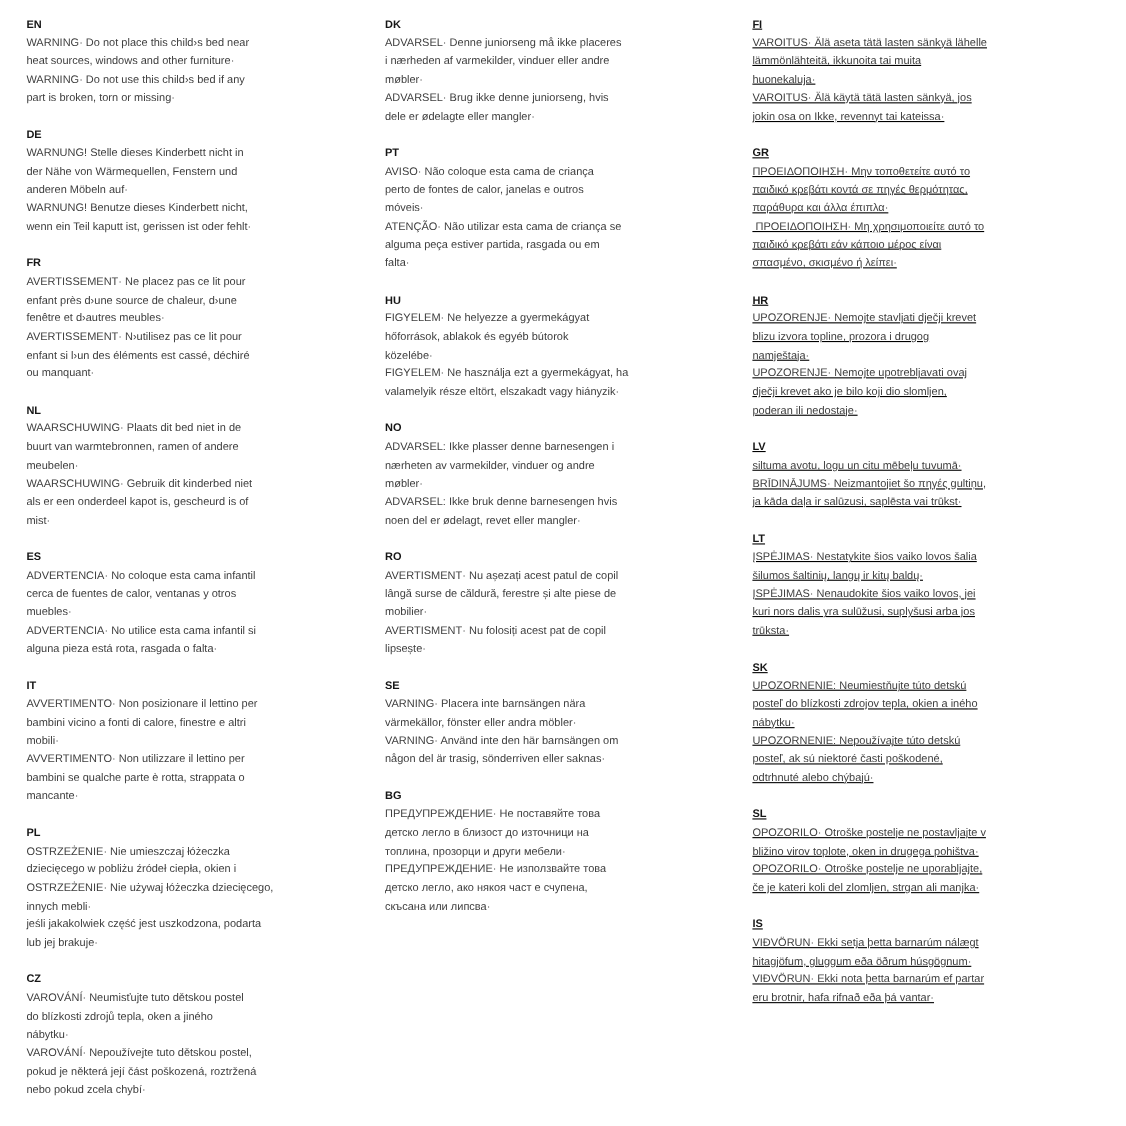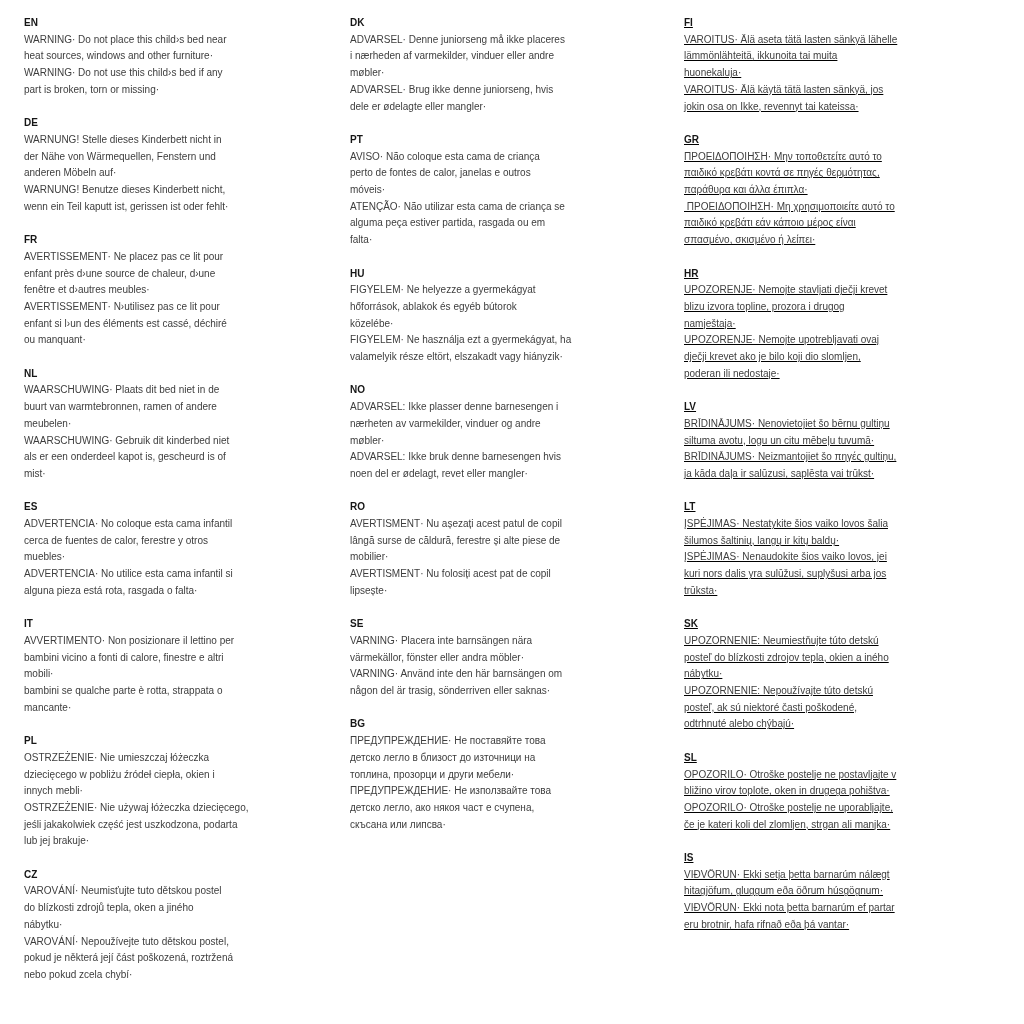--- a/index.html
+++ b/index.html
@@ -71,39 +71,40 @@
         <div class="line">WAARSCHUWING· Plaats dit bed niet in de</div>
         <div class="line">buurt van warmtebronnen, ramen of andere</div>
         <div class="line">meubelen·</div>
         <div class="line">WAARSCHUWING· Gebruik dit kinderbed niet</div>
         <div class="line">als er een onderdeel kapot is, gescheurd is of</div>
         <div class="line">mist·</div>
       </div>
       <div class="section">
         <div class="code">ES</div>
         <div class="line">ADVERTENCIA· No coloque esta cama infantil</div>
-        <div class="line">cerca de fuentes de calor, ferestre y otros</div>
+        <div class="line">cerca de fuentes de calor, ventanas y otros</div>
         <div class="line">muebles·</div>
         <div class="line">ADVERTENCIA· No utilice esta cama infantil si</div>
         <div class="line">alguna pieza está rota, rasgada o falta·</div>
       </div>
       <div class="section">
         <div class="code">IT</div>
         <div class="line">AVVERTIMENTO· Non posizionare il lettino per</div>
         <div class="line">bambini vicino a fonti di calore, finestre e altri</div>
         <div class="line">mobili·</div>
+        <div class="line">AVVERTIMENTO· Non utilizzare il lettino per</div>
         <div class="line">bambini se qualche parte è rotta, strappata o</div>
         <div class="line">mancante·</div>
       </div>
       <div class="section">
         <div class="code">PL</div>
         <div class="line">OSTRZEŻENIE· Nie umieszczaj łóżeczka</div>
         <div class="line">dziecięcego w pobliżu źródeł ciepła, okien i</div>
+        <div class="line">OSTRZEŻENIE· Nie używaj łóżeczka dziecięcego,</div>
         <div class="line">innych mebli·</div>
-        <div class="line">OSTRZEŻENIE· Nie używaj łóżeczka dziecięcego,</div>
         <div class="line">jeśli jakakolwiek część jest uszkodzona, podarta</div>
         <div class="line">lub jej brakuje·</div>
       </div>
       <div class="section">
         <div class="code">CZ</div>
         <div class="line">VAROVÁNÍ· Neumisťujte tuto dětskou postel</div>
         <div class="line">do blízkosti zdrojů tepla, oken a jiného</div>
         <div class="line">nábytku·</div>
         <div class="line">VAROVÁNÍ· Nepoužívejte tuto dětskou postel,</div>
         <div class="line">pokud je některá její část poškozená, roztržená</div>
@@ -191,21 +192,20 @@
         <div class="code">HR</div>
         <div class="line">UPOZORENJE· Nemojte stavljati dječji krevet</div>
         <div class="line">blizu izvora topline, prozora i drugog</div>
         <div class="line">namještaja·</div>
         <div class="line">UPOZORENJE· Nemojte upotrebljavati ovaj</div>
         <div class="line">dječji krevet ako je bilo koji dio slomljen,</div>
         <div class="line">poderan ili nedostaje·</div>
       </div>
       <div class="section">
         <div class="code">LV</div>
-        <div class="line">BRĪDINĀJUMS· Nenovietojiet šo bērnu gultiņu</div>
         <div class="line">siltuma avotu, logu un citu mēbeļu tuvumā·</div>
         <div class="line">BRĪDINĀJUMS· Neizmantojiet šo πηγές gultiņu,</div>
         <div class="line">ja kāda daļa ir salūzusi, saplēsta vai trūkst·</div>
       </div>
       <div class="section">
         <div class="code">LT</div>
         <div class="line">ĮSPĖJIMAS· Nestatykite šios vaiko lovos šalia</div>
         <div class="line">šilumos šaltinių, langų ir kitų baldų·</div>
         <div class="line">ĮSPĖJIMAS· Nenaudokite šios vaiko lovos, jei</div>
         <div class="line">kuri nors dalis yra sulūžusi, suplyšusi arba jos</div>

